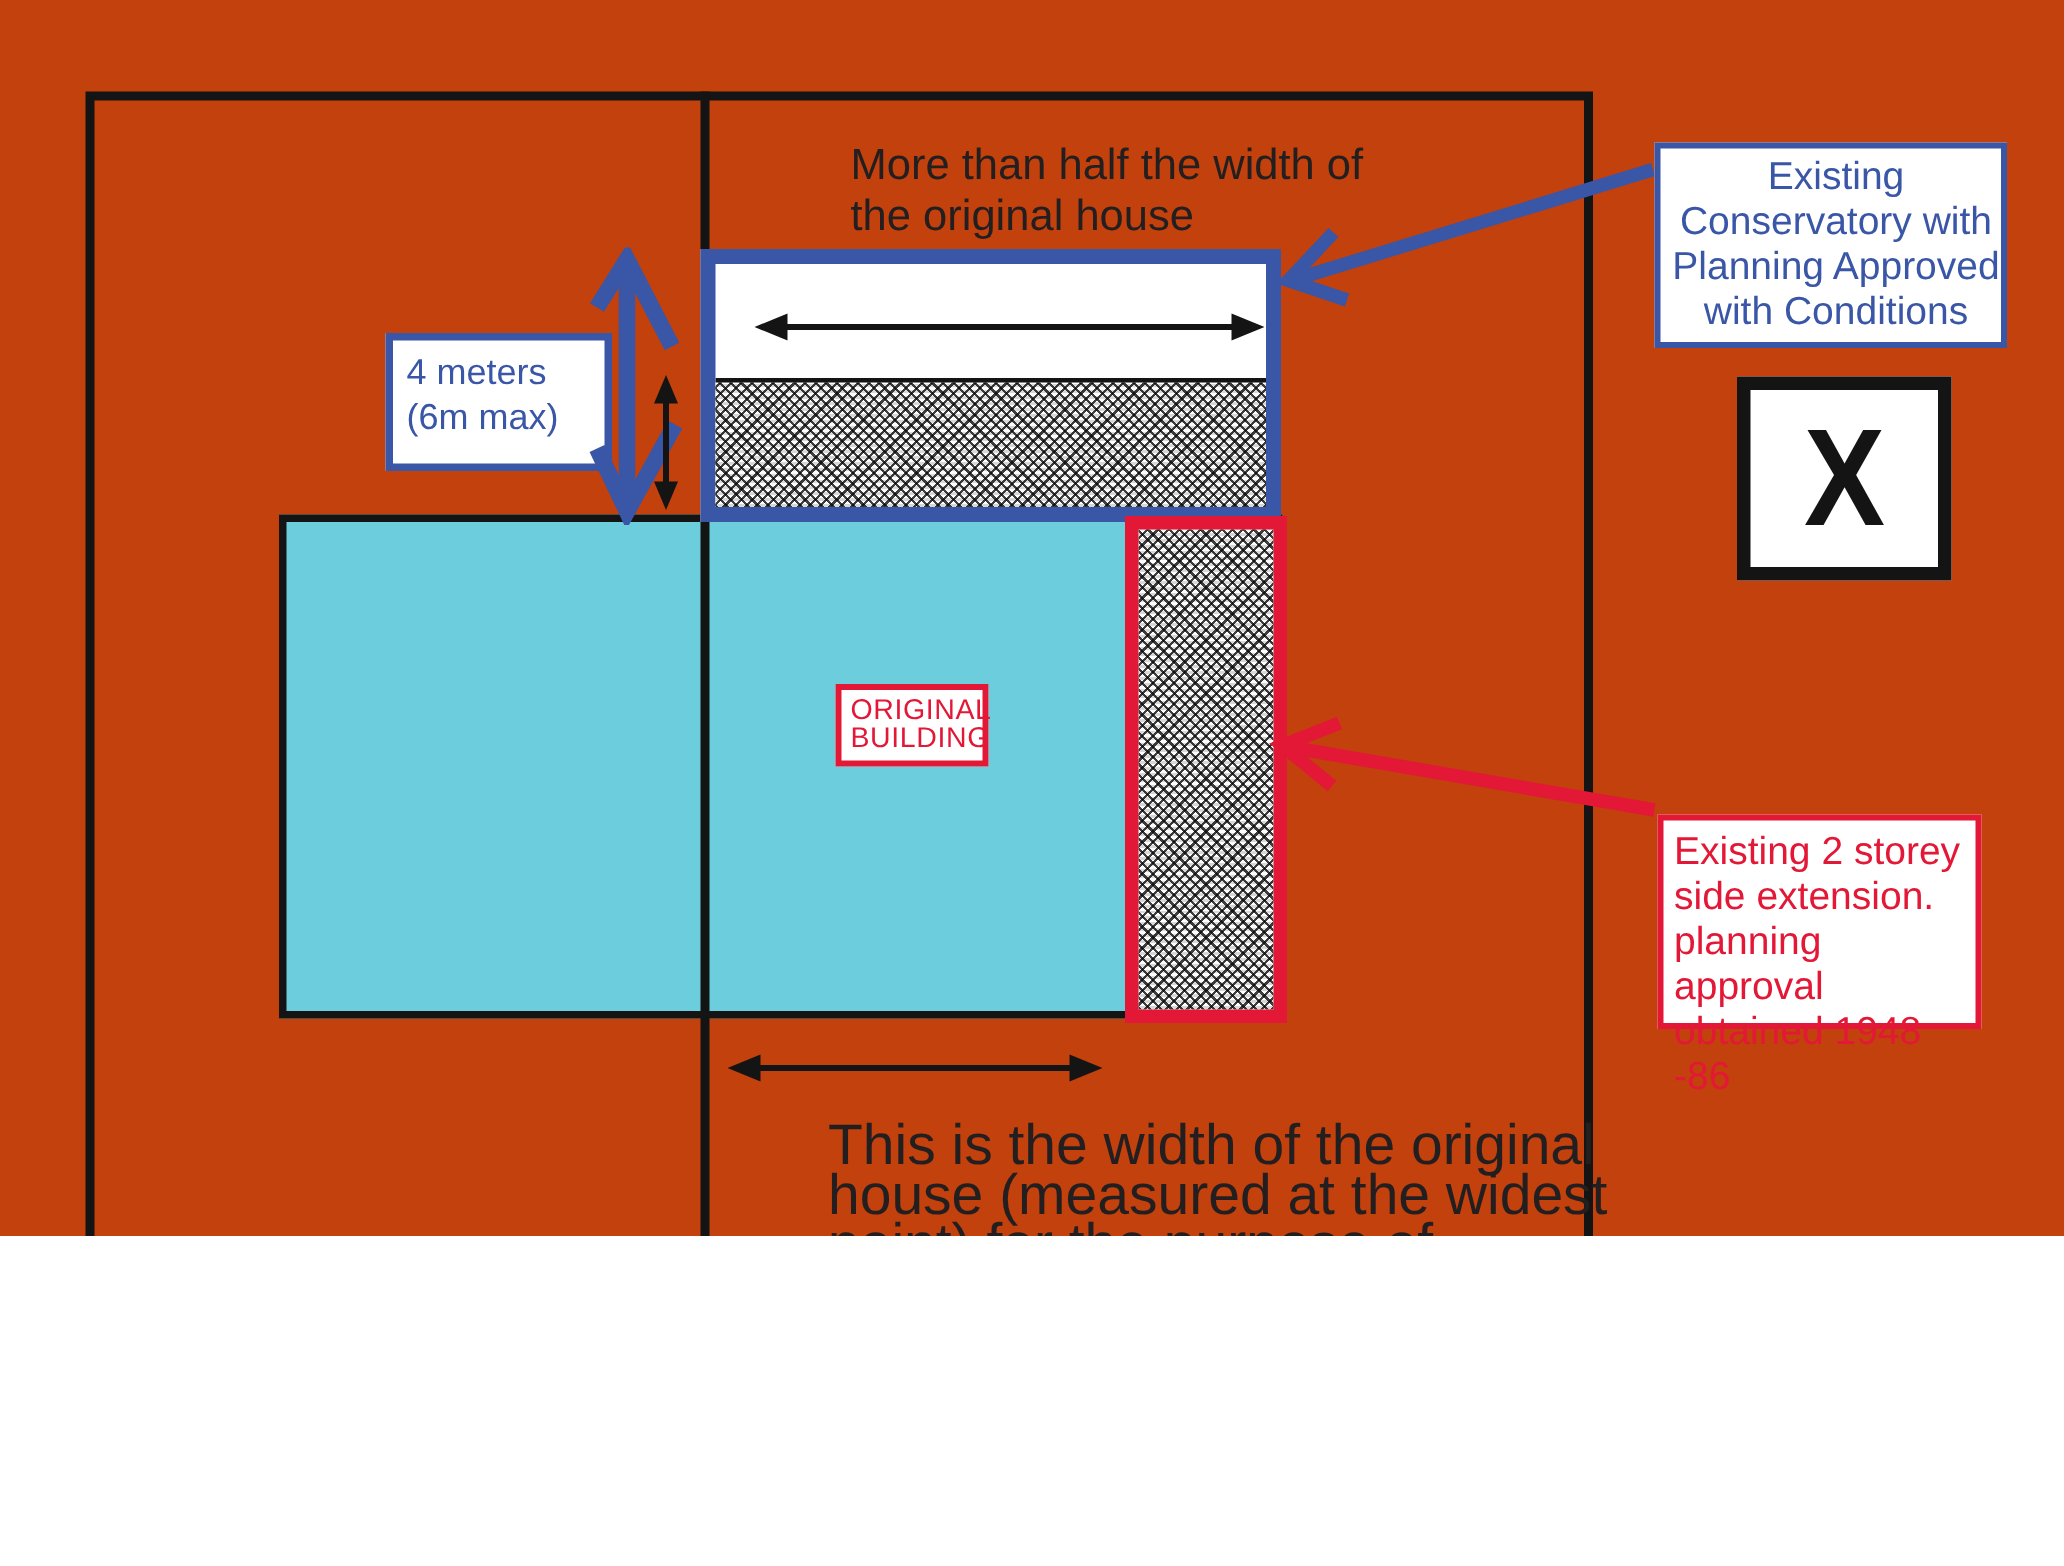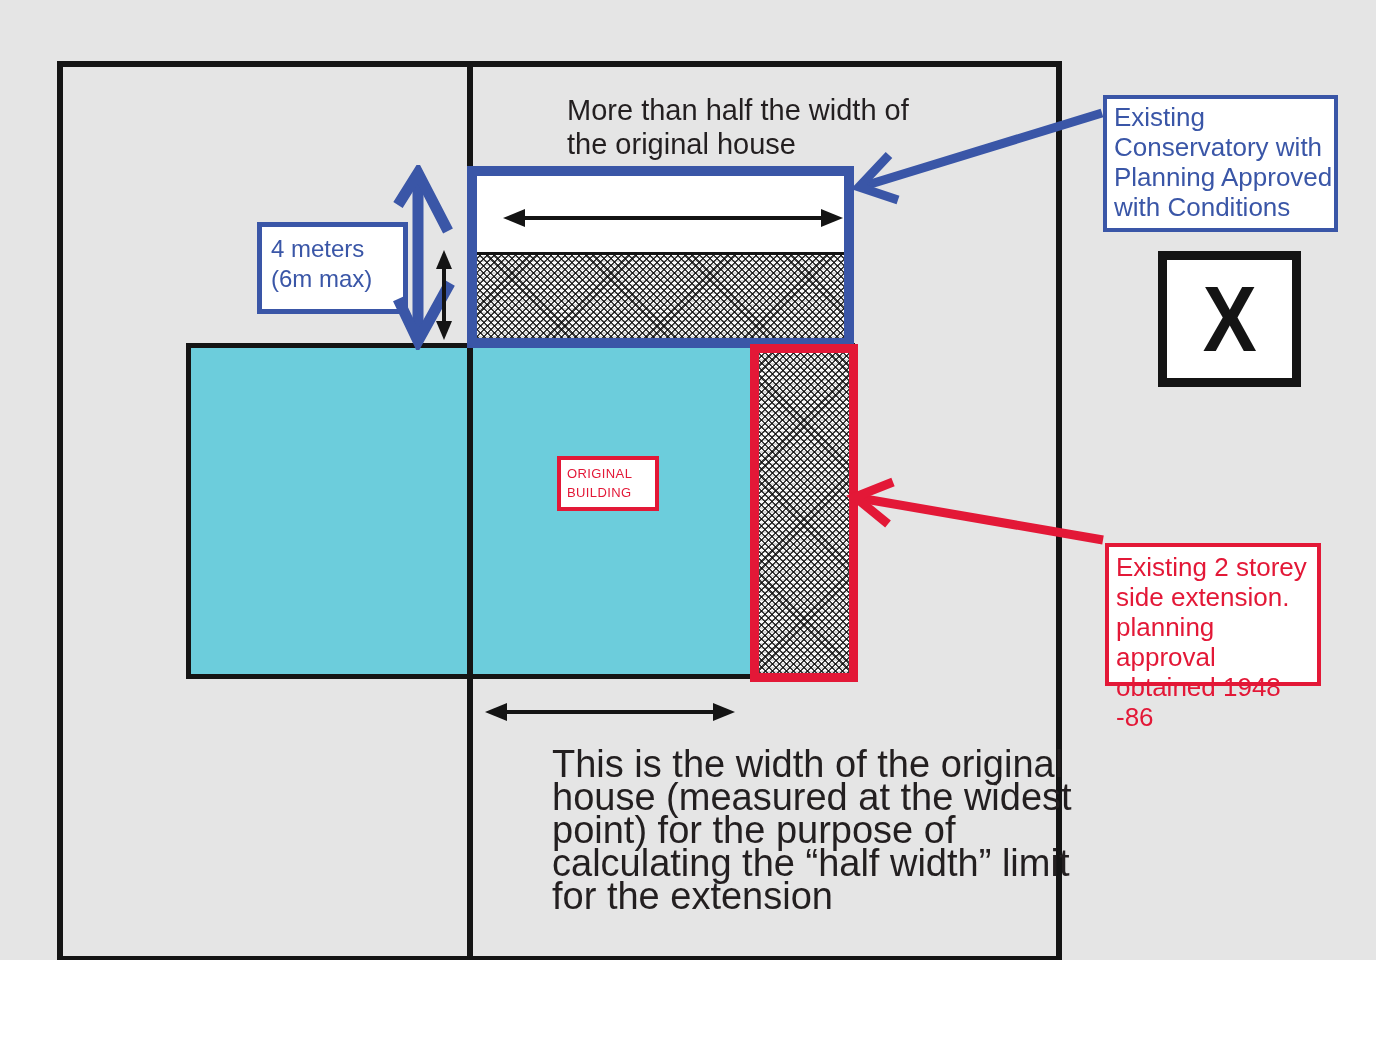--- a/index.html
+++ b/index.html
@@ -1,18 +1,18 @@
 <!DOCTYPE html>
 <html style="--blue: #3A56A7; --red: #E31837; --cyan: #6CCDDC; --ink: #141414; --text: #231F20;"><head>
 <meta charset="utf-8">
 <style>
   * { margin:0; padding:0; box-sizing:border-box; }
   html,body { background:#fff; }
   .canvas {
-    position:relative; width:1376px; height:960px; background:#e5e5e5;
+    position:relative; width:1376px; height:824px; background:#c2410c;
     font-family:"Liberation Sans", sans-serif; color:#231F20; overflow:hidden;
   }
   .abs { position:absolute; }
   .preline { white-space:pre-line; }
 
   .outer-box { left:57px; top:61px; width:1005px; height:901px; border:6px solid #141414; z-index:1; }
   .divider  { left:467px; top:61px; width:6px; height:901px; background:#141414; z-index:2; }
 
   .title { left:567px; top:93px; font-size:29px; line-height:34px; z-index:3; }
 
@@ -35,29 +35,29 @@
                 background:#fff; color:var(--blue); font-size:24px; line-height:30px;
                 padding:7px 0 0 9px; z-index:5; }
 
   .blue-v-arrow { left:384px; top:165px; color:var(--blue); z-index:5; }
   .small-v-arrow { left:433px; top:248px; color:#141414; z-index:6; }
 
   .red-rect { left:750px; top:344px; width:108px; height:338px;
               border:9px solid var(--red); z-index:5; }
 
   .ob-label { left:557px; top:456px; width:102px; height:55px; background:#fff;
-              border:4px solid var(--red); color:var(--red); font-size:13px; line-height:19px;
+              border:4px solid var(--red); color:var(--red); font-size:19px; line-height:19px;
               padding:4px 0 0 6px; letter-spacing:.4px; z-index:6; }
 
   .bottom-arrow { left:485px; top:699px; color:#141414; z-index:3; }
   .bottom-text { left:552px; top:748px; font-size:38px; line-height:33px; z-index:3; }
 
   .callout { border-style:solid; background:#fff; font-size:26px; line-height:30px; z-index:7; }
   .blue-callout { left:1103px; top:95px; width:235px; height:137px; border-width:4px;
-                  border-color:var(--blue); color:var(--blue); padding:3px 0 0 7px; }
+                  border-color:var(--blue); color:var(--blue); padding:3px 0 0 7px;text-align:center; }
   .red-callout  { left:1105px; top:543px; width:216px; height:143px; border-width:4px;
                   border-color:var(--red); color:var(--red); padding:5px 0 4px 7px; }
 
   .pointer { z-index:6; }
   .blue-pointer { left:850px; top:104px; color:var(--blue); }
   .red-pointer  { left:845px; top:470px; color:var(--red); }
 
   .x-box { left:1158px; top:251px; width:143px; height:136px; border:9px solid #141414;
            display:flex; align-items:center; justify-content:center; z-index:7; background:#fff; }
   .x-box span { font-size:92px; font-weight:bold; color:#141414; transform:scaleX(.88); line-height:1; }

